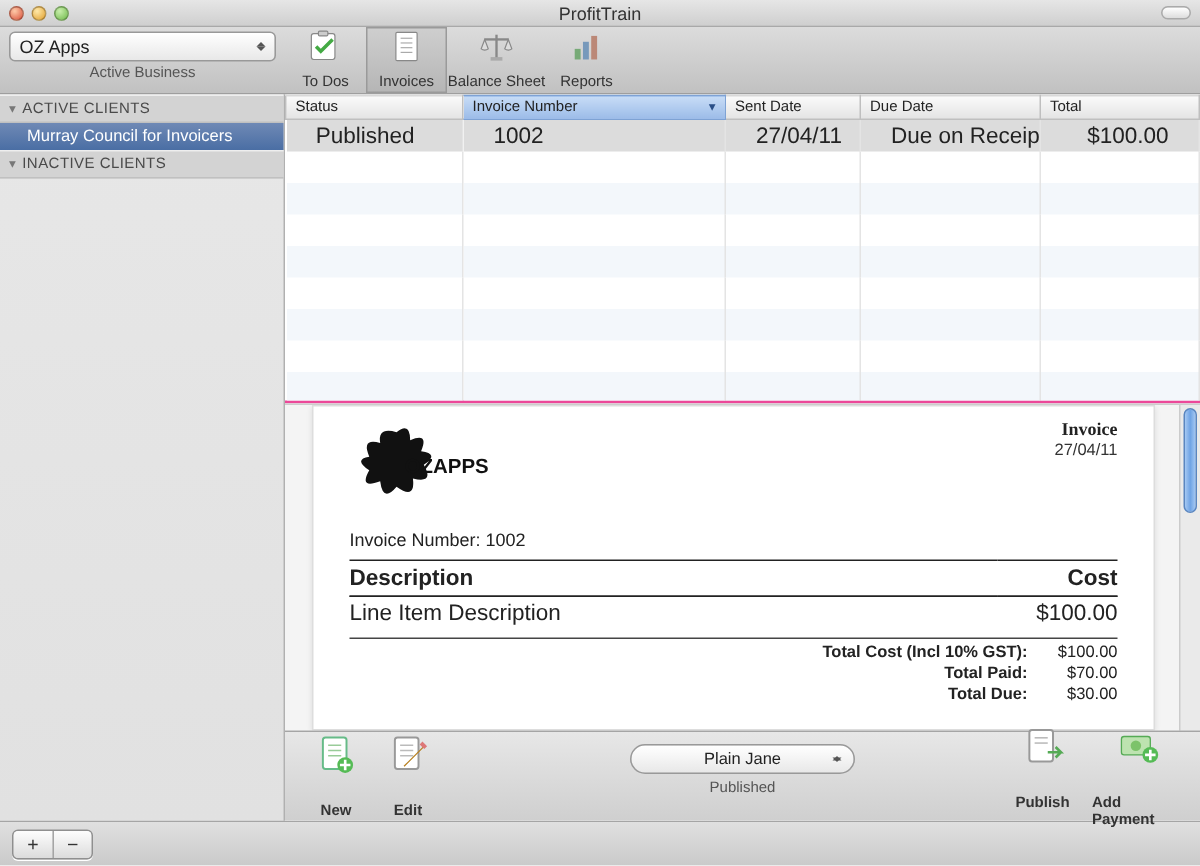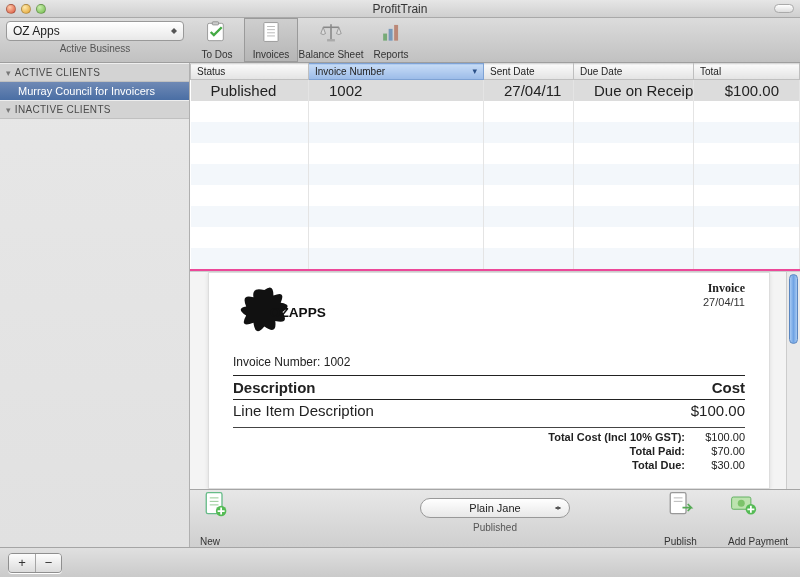--- a/index.html
+++ b/index.html
@@ -210,22 +210,22 @@
   
   .bottombar {
     height: 60px;
     background: linear-gradient(#e7e7e7,#cfcfcf);
     border-top: 1px solid #a5a5a5;
     display:flex; align-items:center;
     padding: 0 10px;
     position: relative;
   }
   .bb-btn {
-    display:flex; flex-direction:column; align-items:flex-start;
-    width: 48px; font-size:10px; color:#333; gap:18px;
+    display:flex; flex-direction:column; align-items:center;
+    width: 48px; font-size:10px; color:#333; gap:18px;font-weight:bold;
   }
   .bb-btn svg { width:30px; height:28px;}
   .template-box {
     position:absolute; left:50%; transform:translateX(-50%);
     top:8px; text-align:center;
   }
   .dropdown {
     background:linear-gradient(#fff,#e8e8e8);
     border:1px solid #999; border-radius:11px;
     height:20px; width:150px;
@@ -494,20 +494,31 @@
         <svg viewBox="0 0 32 32">
           <rect x="6" y="3" width="18" height="24" rx="2" fill="#fff" stroke="#6b8" stroke-width="1.5"></rect>
           <line x1="10" y1="9" x2="20" y2="9" stroke="#9c9" stroke-width="1.2"></line>
           <line x1="10" y1="13" x2="20" y2="13" stroke="#9c9" stroke-width="1.2"></line>
           <line x1="10" y1="17" x2="20" y2="17" stroke="#9c9" stroke-width="1.2"></line>
           <circle cx="23" cy="24" r="6" fill="#5b5"></circle>
           <path d="M23 20v8M19 24h8" stroke="#fff" stroke-width="2"></path>
         </svg>
         <span>New</span>
       </div>
+      <div class="bb-btn">
+        <svg viewBox="0 0 32 32">
+          <rect x="6" y="3" width="18" height="24" rx="2" fill="#fff" stroke="#999" stroke-width="1.5"></rect>
+          <line x1="10" y1="9" x2="20" y2="9" stroke="#bbb" stroke-width="1.2"></line>
+          <line x1="10" y1="13" x2="20" y2="13" stroke="#bbb" stroke-width="1.2"></line>
+          <line x1="10" y1="17" x2="20" y2="17" stroke="#bbb" stroke-width="1.2"></line>
+          <path d="M28 10 L16 22 L13 25 L16 22 Z" fill="#e6b04a" stroke="#b88020"></path>
+          <rect x="25" y="7" width="5" height="3" transform="rotate(45 27 9)" fill="#d77"></rect>
+        </svg>
+        <span>Edit</span>
+      </div>
 
       <div class="template-box">
         <div class="dropdown">
           <span>Plain Jane</span>
         </div>
         <div class="tpl-label">Published</div>
       </div>
 
       <div class="bb-right">
         <div class="bb-btn">

